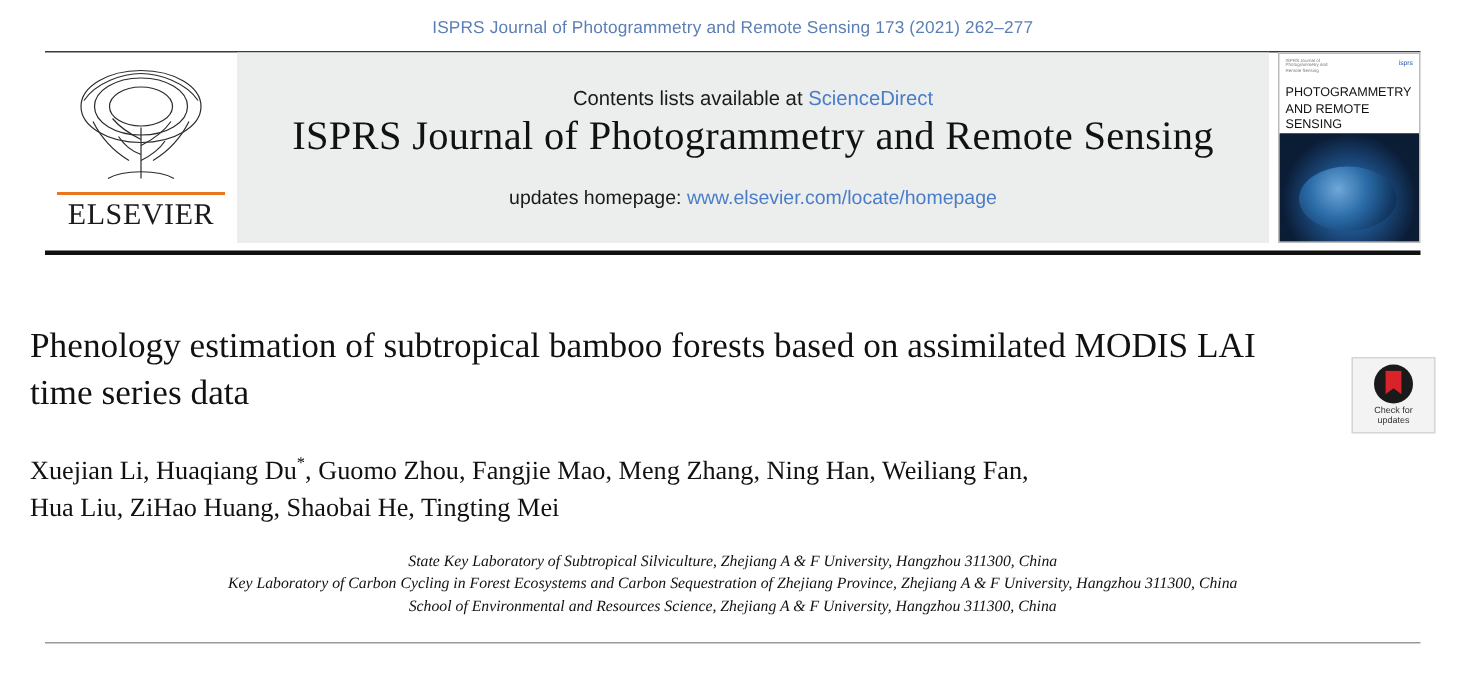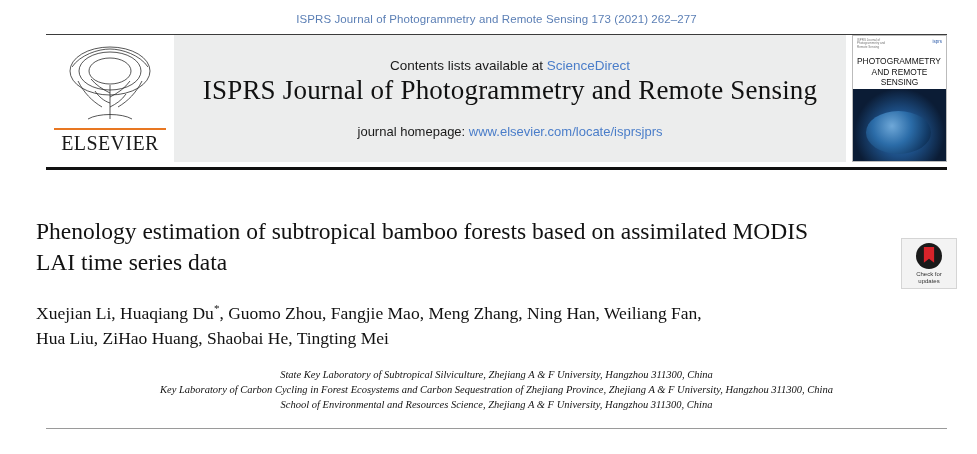--- a/index.html
+++ b/index.html
@@ -12,21 +12,20 @@
     background: #ffffff;
     font-family: "Liberation Serif", serif;
     color: #000000;
     overflow: hidden;
   }
   .page {
     position: relative;
     width: 977px;
     height: 390px;
     box-sizing: border-box;
-    padding-left: 16px;
   }
 
   
   .running-head {
     text-align: center;
     font-family: "Liberation Sans", sans-serif;
     font-size: 11.5px;
     color: #5b7fb5;
     padding-top: 13px;
     letter-spacing: 0.1px;
@@ -270,32 +269,32 @@
       <div class="elsevier-word">ELSEVIER</div>
     </div>
 
     <div class="journal-band">
       <div class="contents-line">
         <span>Contents lists available at</span>
         <a href="#">ScienceDirect</a>
       </div>
       <div class="journal-title">ISPRS Journal of Photogrammetry and Remote Sensing</div>
       <div class="homepage-line">
-        <span>journal homepage:</span>
-        <a href="#">www.elsevier.com/locate/isprsjprs</a>
+        <span>updates homepage:</span>
+        <a href="#">www.elsevier.com/locate/homepage</a>
       </div>
     </div>
 
     <div class="cover-box">
       <div class="cover-top">
         <div class="micro">ISPRS Journal of Photogrammetry and Remote Sensing</div>
         <div class="cover-isprs">isprs</div>
       </div>
       <div class="cover-title">PHOTOGRAMMETRY</div>
-      <div class="cover-title" style="padding-top:0;text-align:center;">AND REMOTE SENSING</div>
+      <div class="cover-title" style="padding-top:0;">AND REMOTE SENSING</div>
       <div class="cover-img"></div>
     </div>
   </div>
 
   <div class="thick-rule"></div>
 
   <div class="article">
 
     <div class="crossmark">
       <div class="badge"></div>

